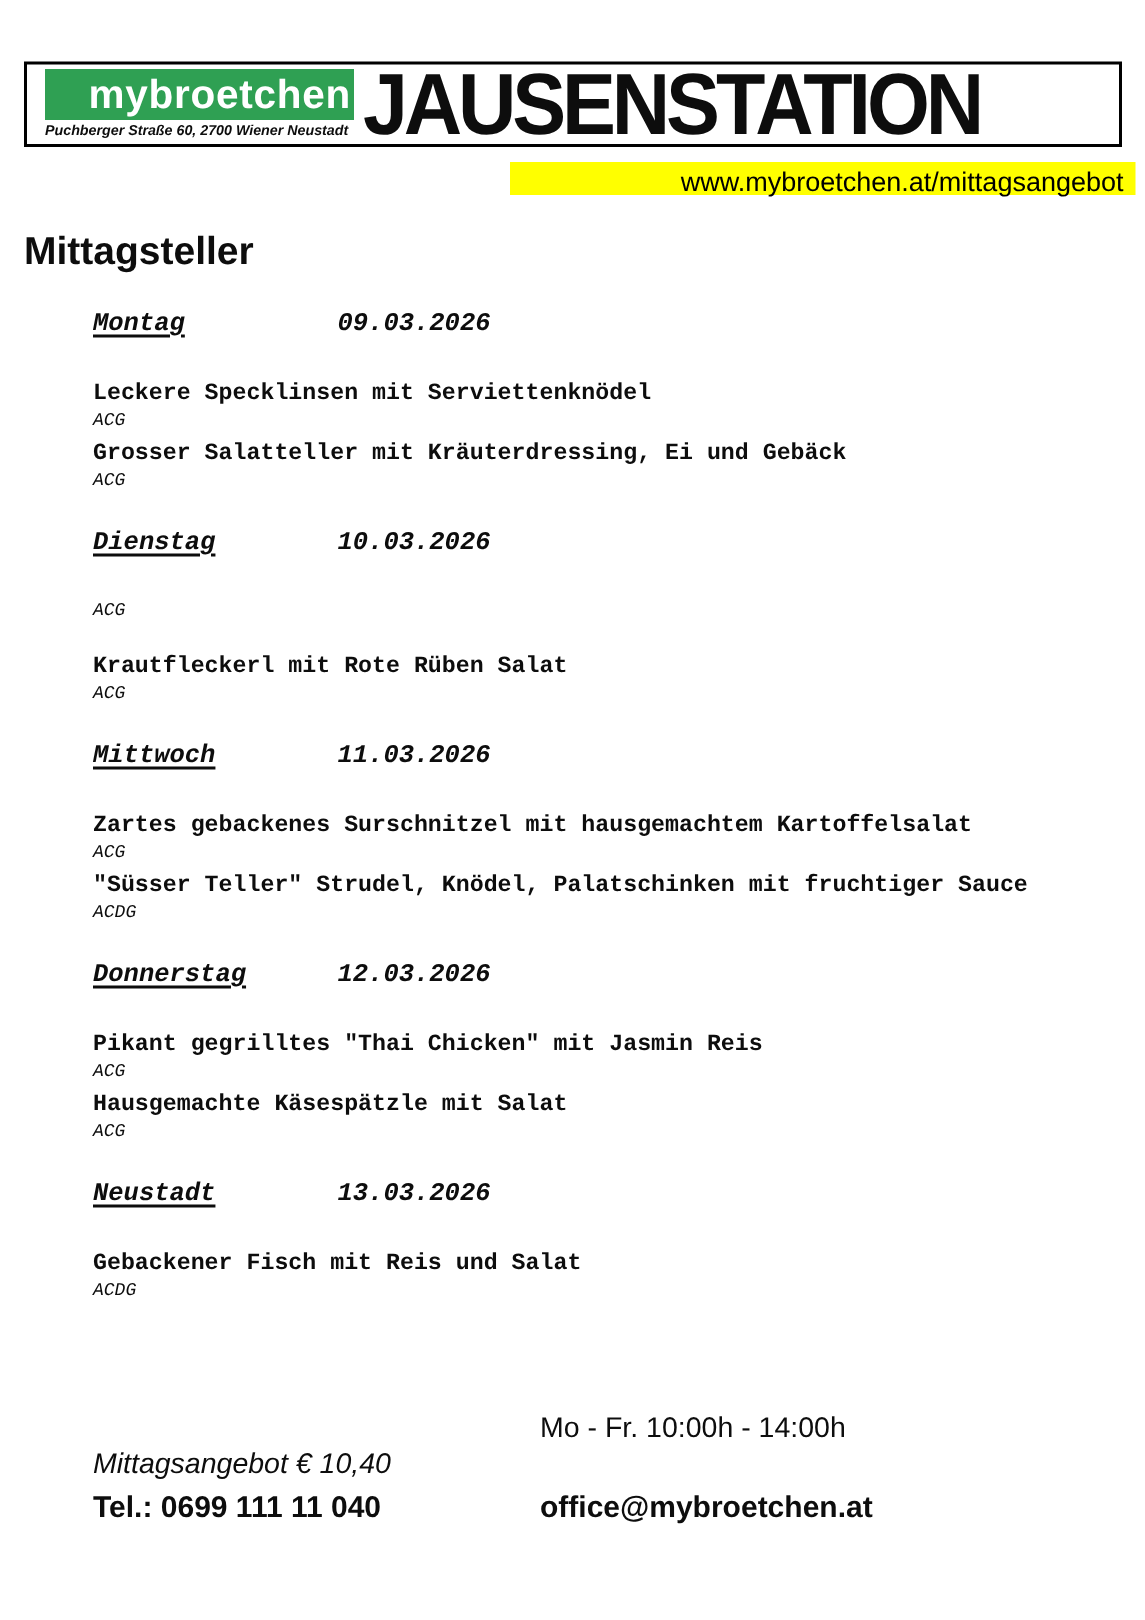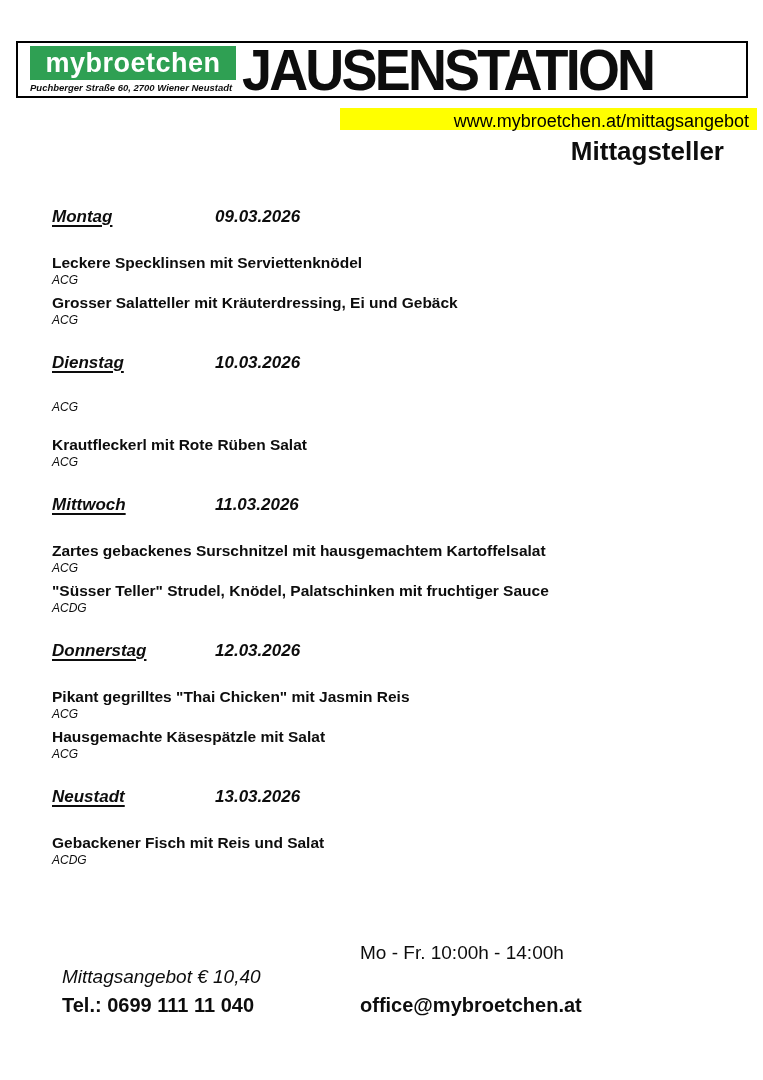--- a/index.html
+++ b/index.html
@@ -26,21 +26,21 @@
     background: #fff;
     display: flex; align-items: center;
   }
   .logo-block { margin-left: 12px; width: 206px; flex: 0 0 auto; }
   .logo-green {
     background: var(--logo-green);
     color: #fff;
     font-weight: bold;
     font-size: 27px;
     line-height: 34px;
-    text-align: center;
+    text-align: right;
     letter-spacing: 0.5px;
     padding: 0 2px;
   }
   .logo-address {
     font-size: 9.5px;
     font-weight: bold;
     font-style: italic;
     margin-top: 2px;
     white-space: nowrap;
     letter-spacing: 0px;
@@ -64,28 +64,28 @@
     font-size: 18px;
     line-height: 26px;
     text-align: right;
     padding-right: 8px;
     color: #000;
   }
 
   .page-title {
     position: absolute; top: 136px; left: 0;
     width: 724px;
-    text-align: right;
+    text-align: left;
     font-size: 26px;
     font-weight: bold;
-    margin: 0;
+    margin: 16px;
   }
 
   
-  .menu { position: absolute; top: 206px; left: 52px; width: 660px; }
+  .menu { position: absolute; top: 206px; left: 62px; width: 660px; font-family: Liberation Mono, monospace; }
   .day-section { margin-bottom: 24px; }
   .day-heading-row {
     font-size: 17px;
     font-weight: bold;
     font-style: italic;
     margin-bottom: 26px;
     line-height: 21px;
   }
   .day-name {
     display: inline-block;

